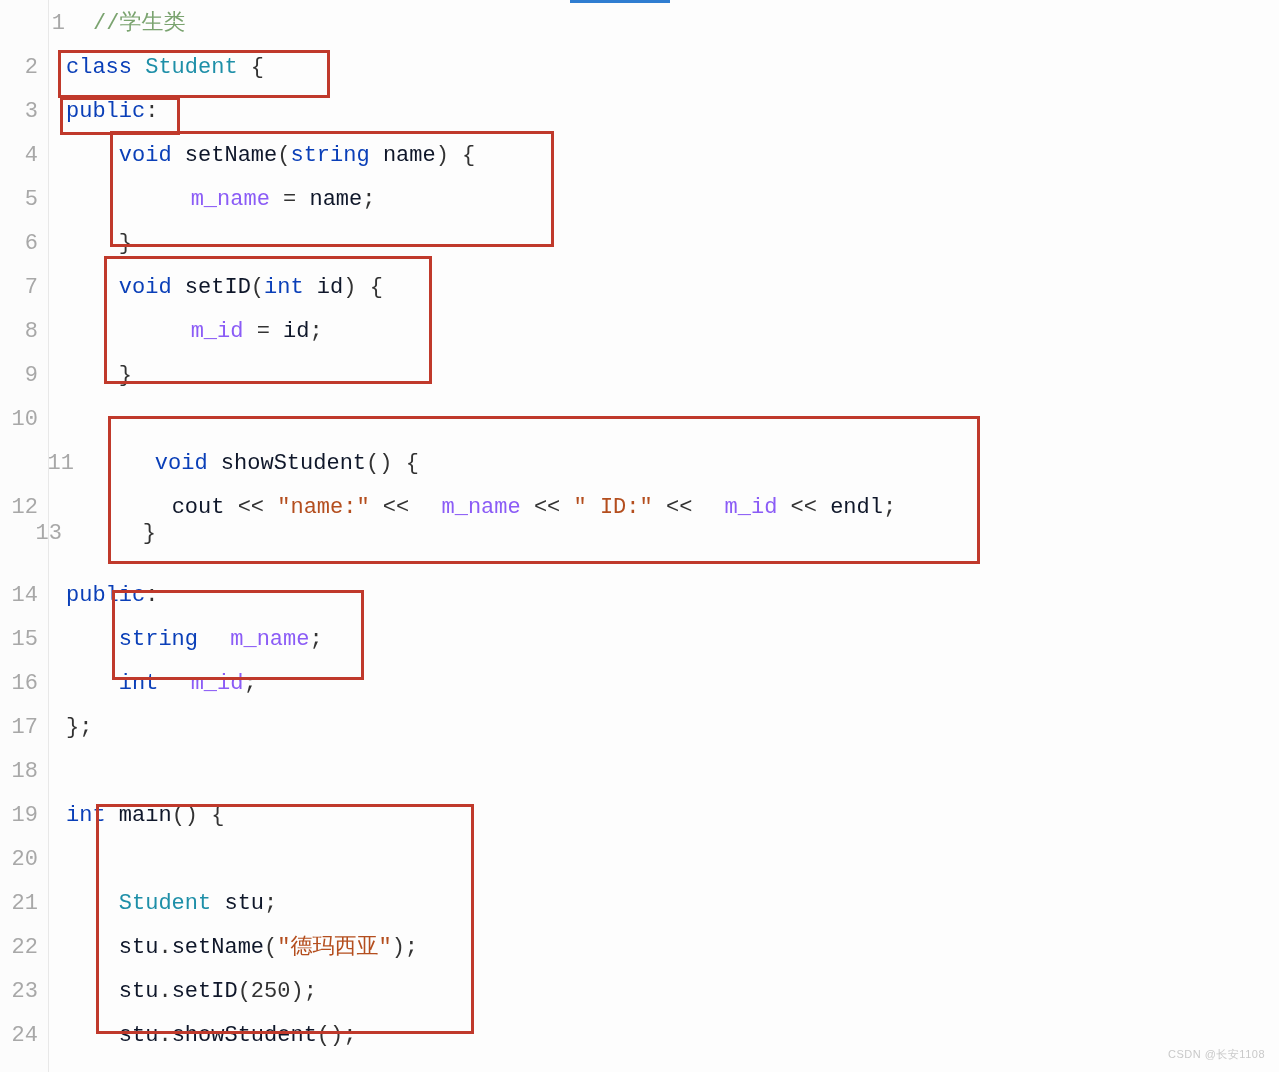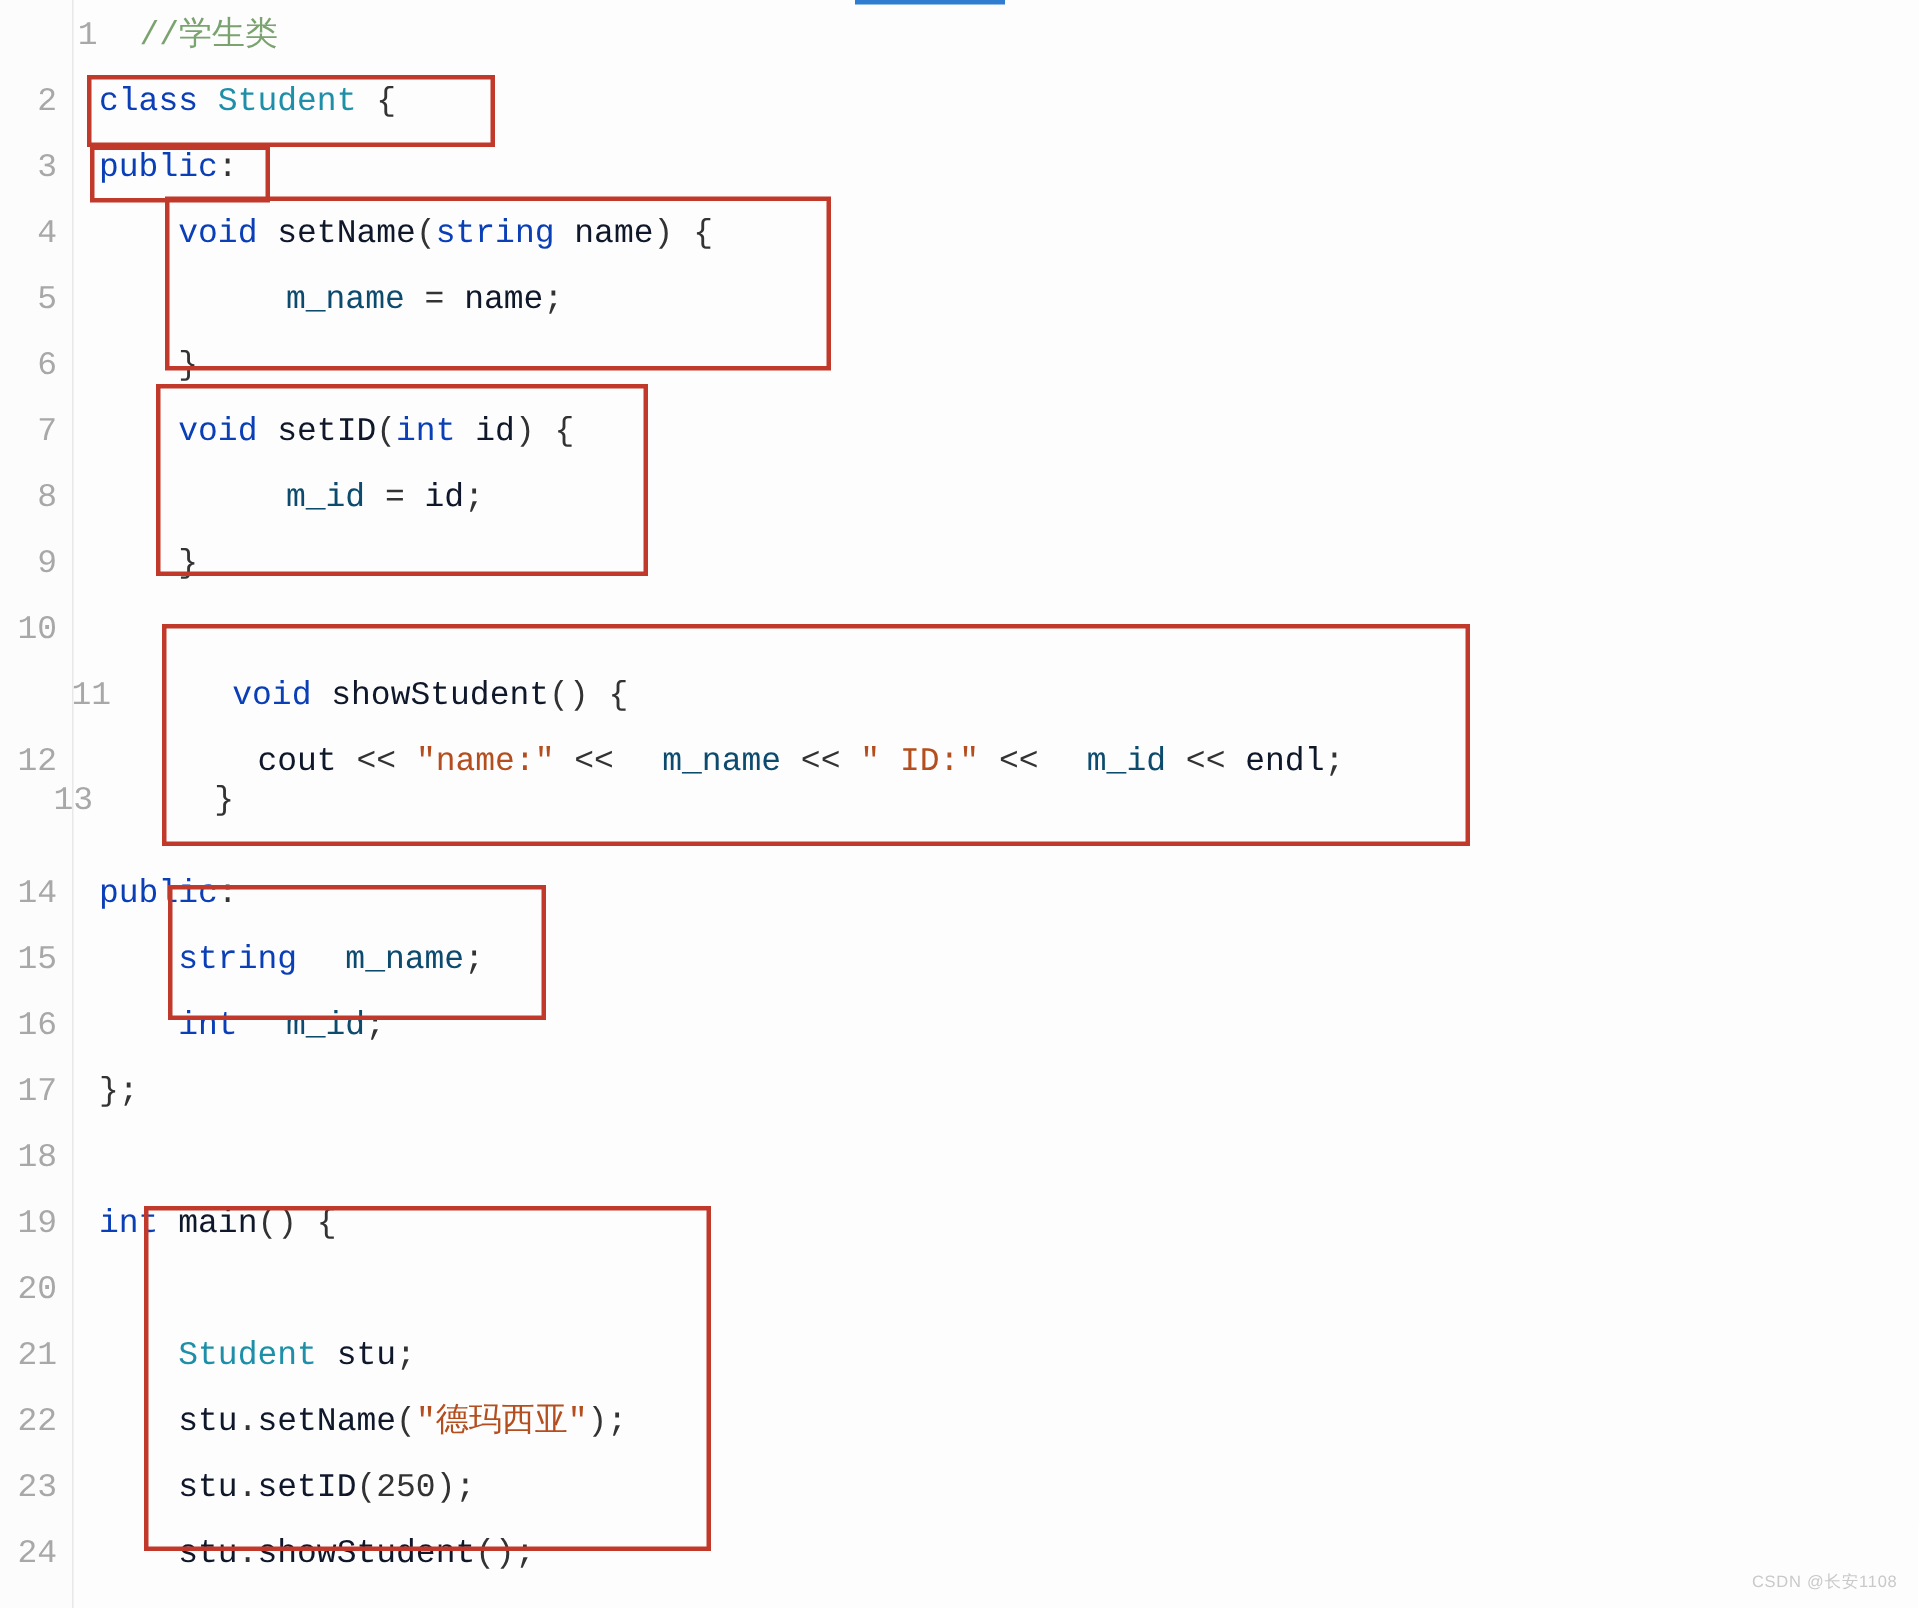--- a/index.html
+++ b/index.html
@@ -48,21 +48,21 @@
     vertical-align: top;
   }
   .c-comment { color: #7aa36f; }
   .c-keyword { color: #0a3fb8; }
   .c-type    { color: #0a3fb8; }
   .c-class   { color: #1e8fa8; }
   .c-ident   { color: #0f172a; }
   .c-punc    { color: #333333; }
   .c-string  { color: #b44e1e; }
   .c-num     { color: #333333; }
-  .c-member  { color: #0c4a6e; padding-left: 19px; }
+  .c-member  { color: #8b5cf6; padding-left: 19px; }
 
   .hl {
     position: absolute;
     border: 3px solid #c0392b;
     background: transparent;
     box-sizing: border-box;
     pointer-events: none;
   }
   .watermark {
     position: absolute;

